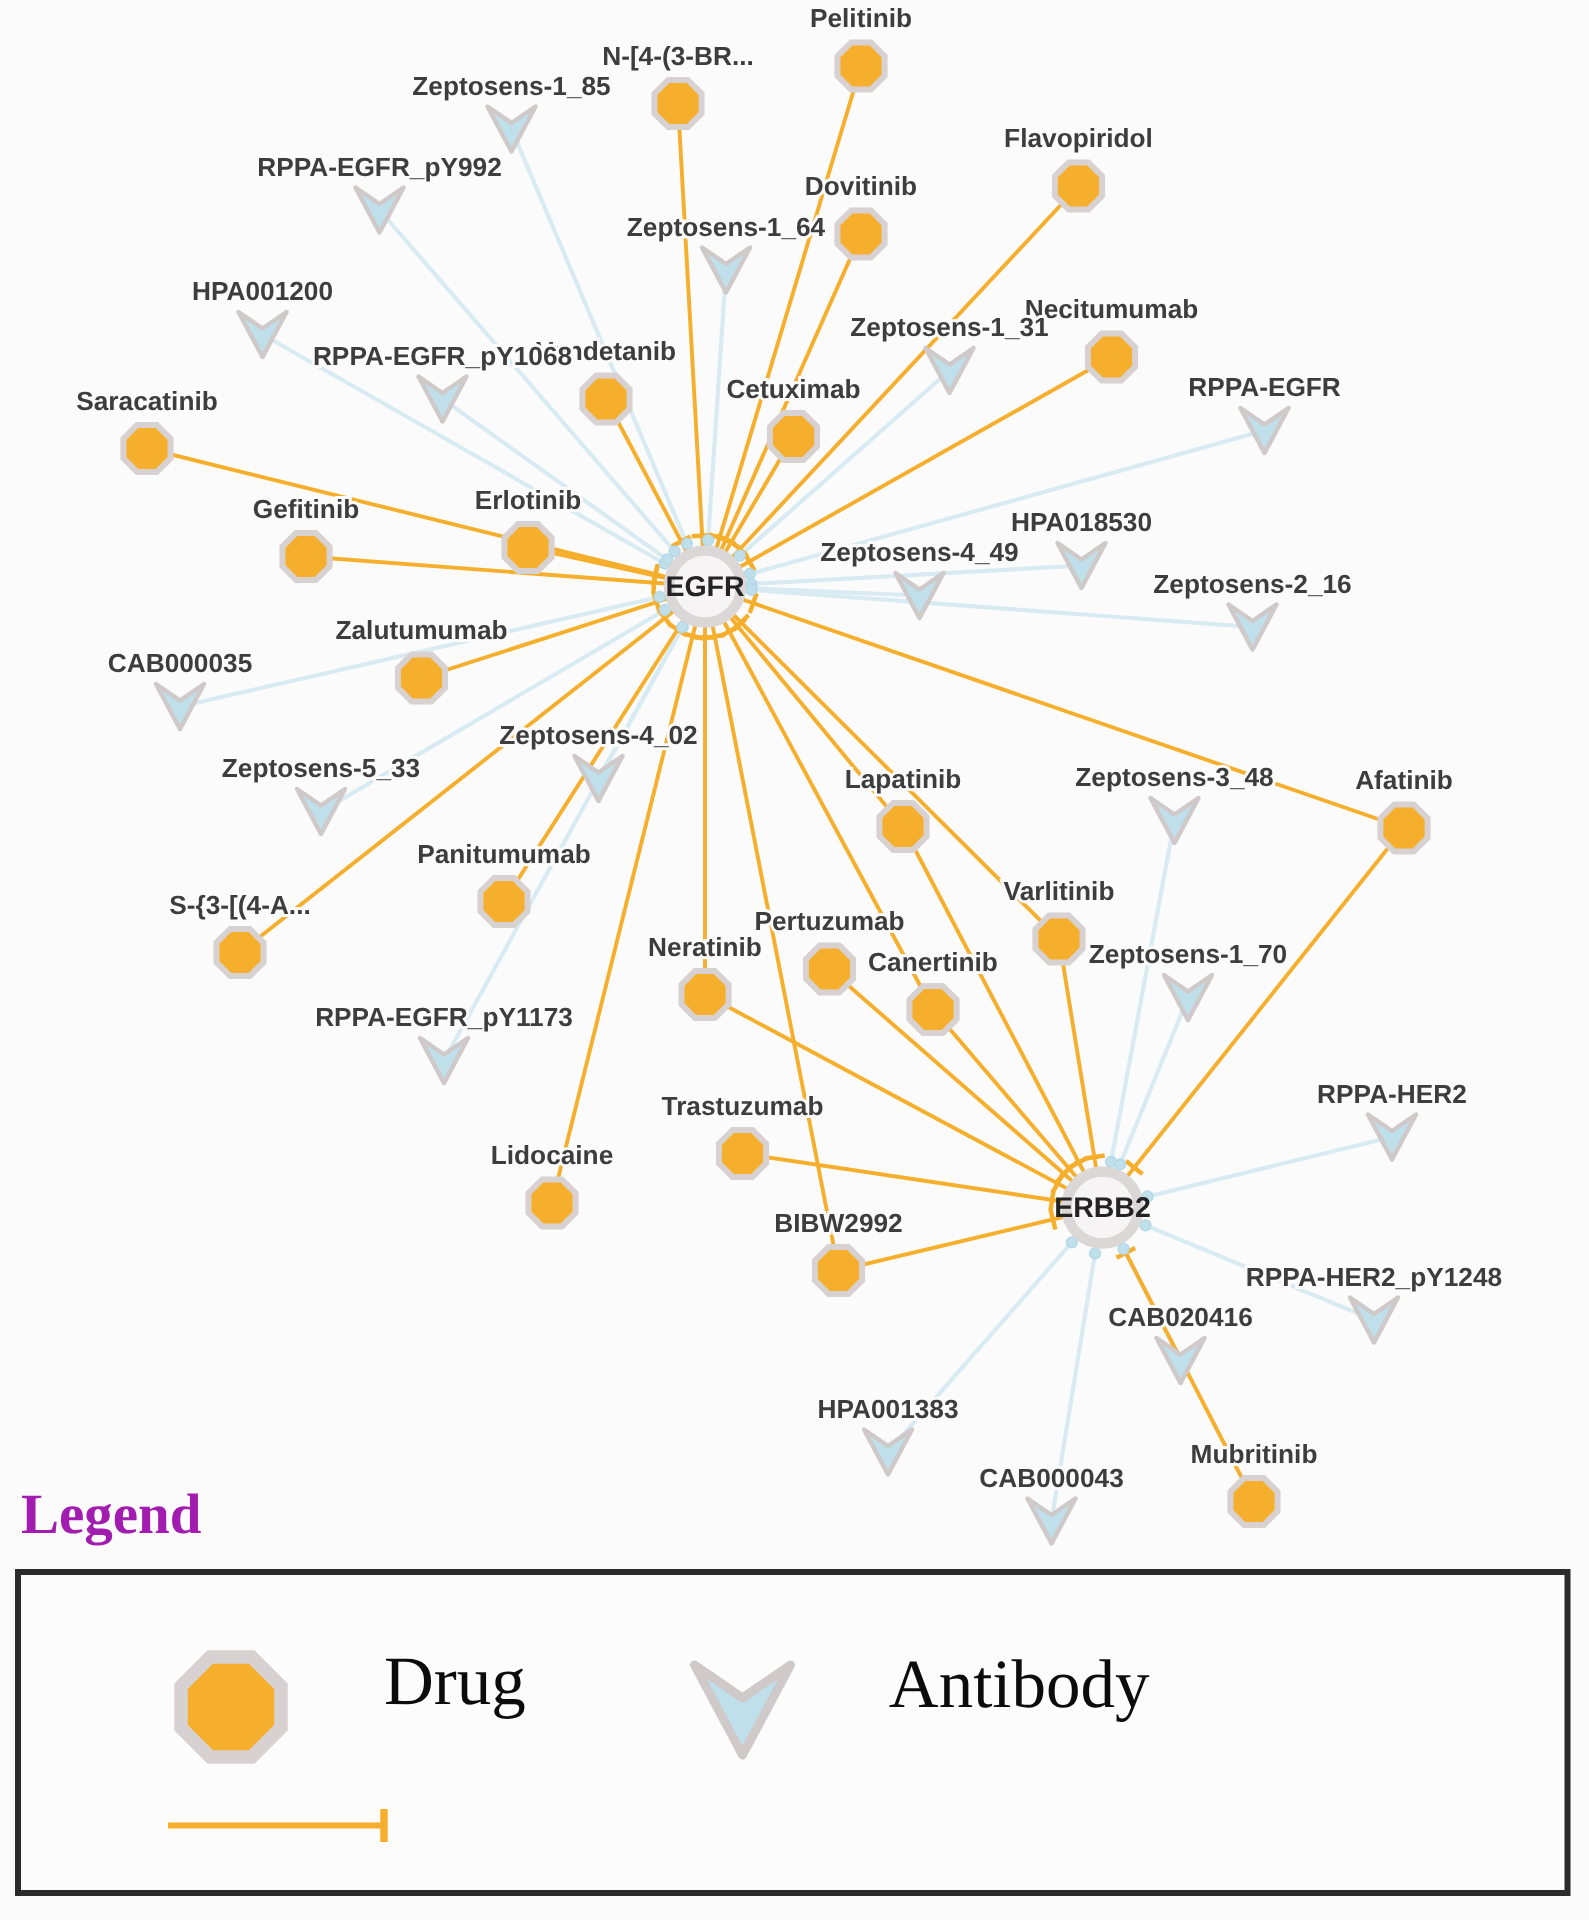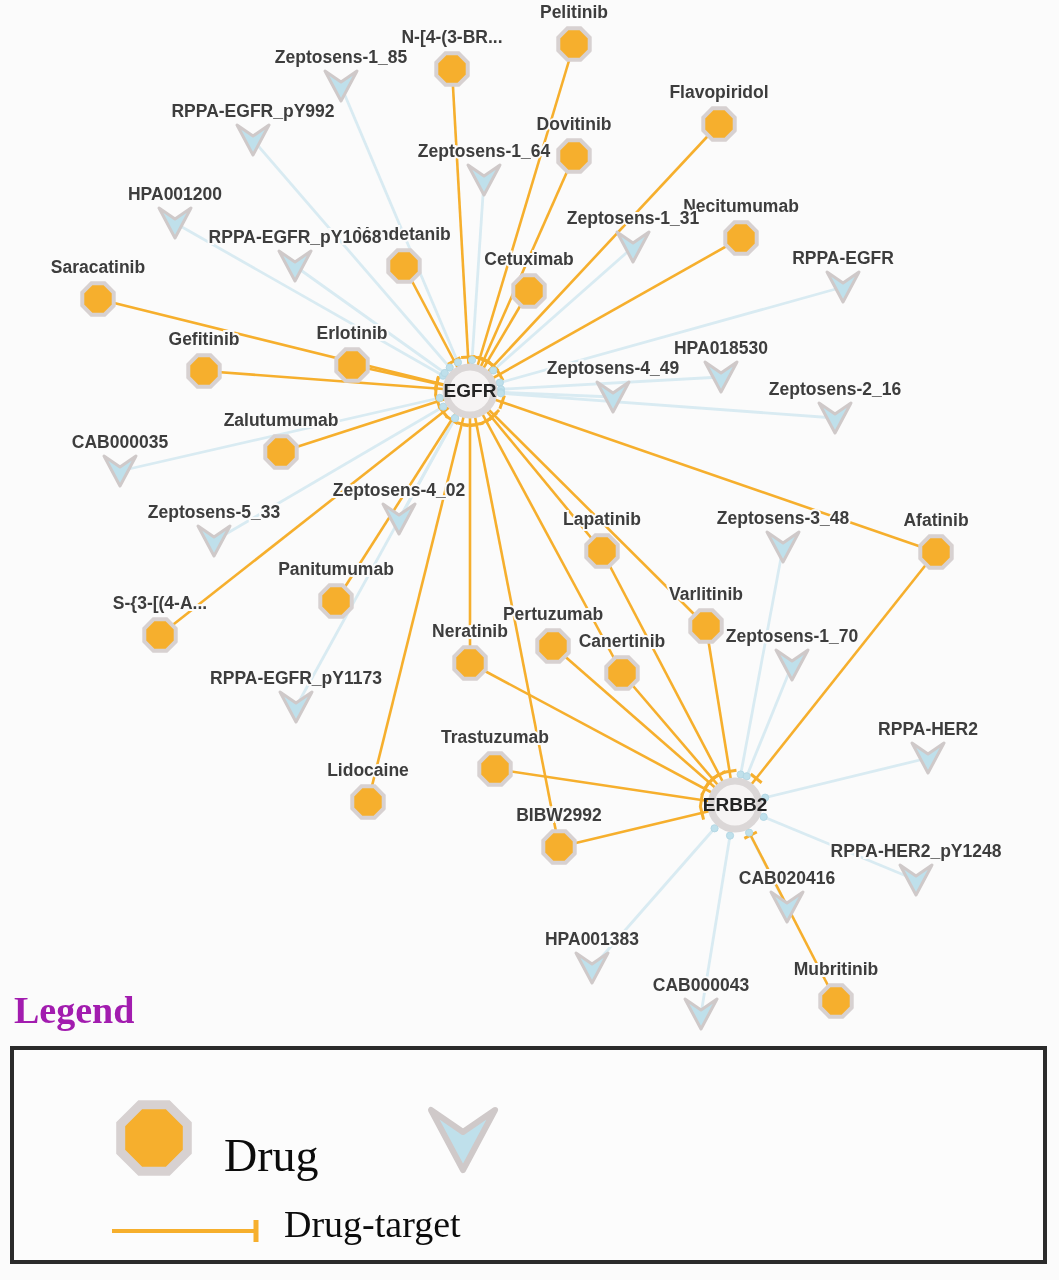--- a/index.html
+++ b/index.html
@@ -32,21 +32,21 @@
     stroke:var(--bg);stroke-width:4px;paint-order:stroke;text-anchor:middle;}
   .gene-label{font:bold 19px "Liberation Sans",sans-serif;fill:#232323;text-anchor:middle;}
 
   .legend-title{position:absolute;left:14px;top:988px;
     font:bold 38px "Liberation Serif",serif;color:#a21caf;}
   .legend-box{position:absolute;left:10px;top:1046px;width:1037px;height:218px;
     border:4px solid #2b2b2b;background:#FCFCFC;}
   .legend-row{position:absolute;left:0;right:0;display:flex;align-items:center;}
   .legend-row1{top:44px;}
   .legend-row2{top:152px;}
-  .legend-item{display:flex;align-items:flex-end;}
+  .legend-item{display:flex;align-items:flex-start;gap:32px;}
   .li-icon{flex:0 0 auto;}
   .li-text{font:400 46px "Liberation Serif",serif;color:#0c0c0c;margin-left:26px;}
   .le-text{font:400 38px "Liberation Serif",serif;color:#0c0c0c;margin-left:14px;}
 </style>
 </head>
 <body>
 
 <div class="page">
 
   <svg id="network" width="1059" height="1035" viewBox="0 0 1059 1035">
@@ -352,27 +352,27 @@
       <div class="legend-item" style="margin-left:96px">
         <svg class="li-icon" width="88" height="88">
           <polygon transform="translate(44,44)" points="33.3,13.8 13.8,33.3 -13.8,33.3 -33.3,13.8 -33.3,-13.8 -13.8,-33.3 13.8,-33.3 33.3,-13.8" fill="var(--drug-fill)" stroke="var(--node-ring)" stroke-width="9"></polygon>
         </svg>
         <span class="li-text">Drug</span>
       </div>
       <div class="legend-item" style="margin-left:104px">
         <svg class="li-icon" width="80" height="84">
           <path d="M 8 14 L 40 74 L 72 14 L 40 36 Z" fill="var(--antibody-fill)" stroke="var(--antibody-stroke)" stroke-width="6" stroke-linejoin="round"></path>
         </svg>
+        <span class="li-text">Antibody</span>
       </div>
     </div>
 
     <div class="legend-row legend-row2">
       <div class="legend-item" style="margin-left:96px">
         <svg class="li-icon" width="160" height="30">
           <line x1="2" y1="15" x2="146" y2="15" stroke="var(--drug-edge)" stroke-width="4"></line>
           <line x1="146" y1="4" x2="146" y2="26" stroke="var(--drug-edge)" stroke-width="5"></line>
         </svg>
-        <span class="le-text">Drug-target</span>
       </div>
     </div>
 
   </div>
 </div>
 
 </body></html>

